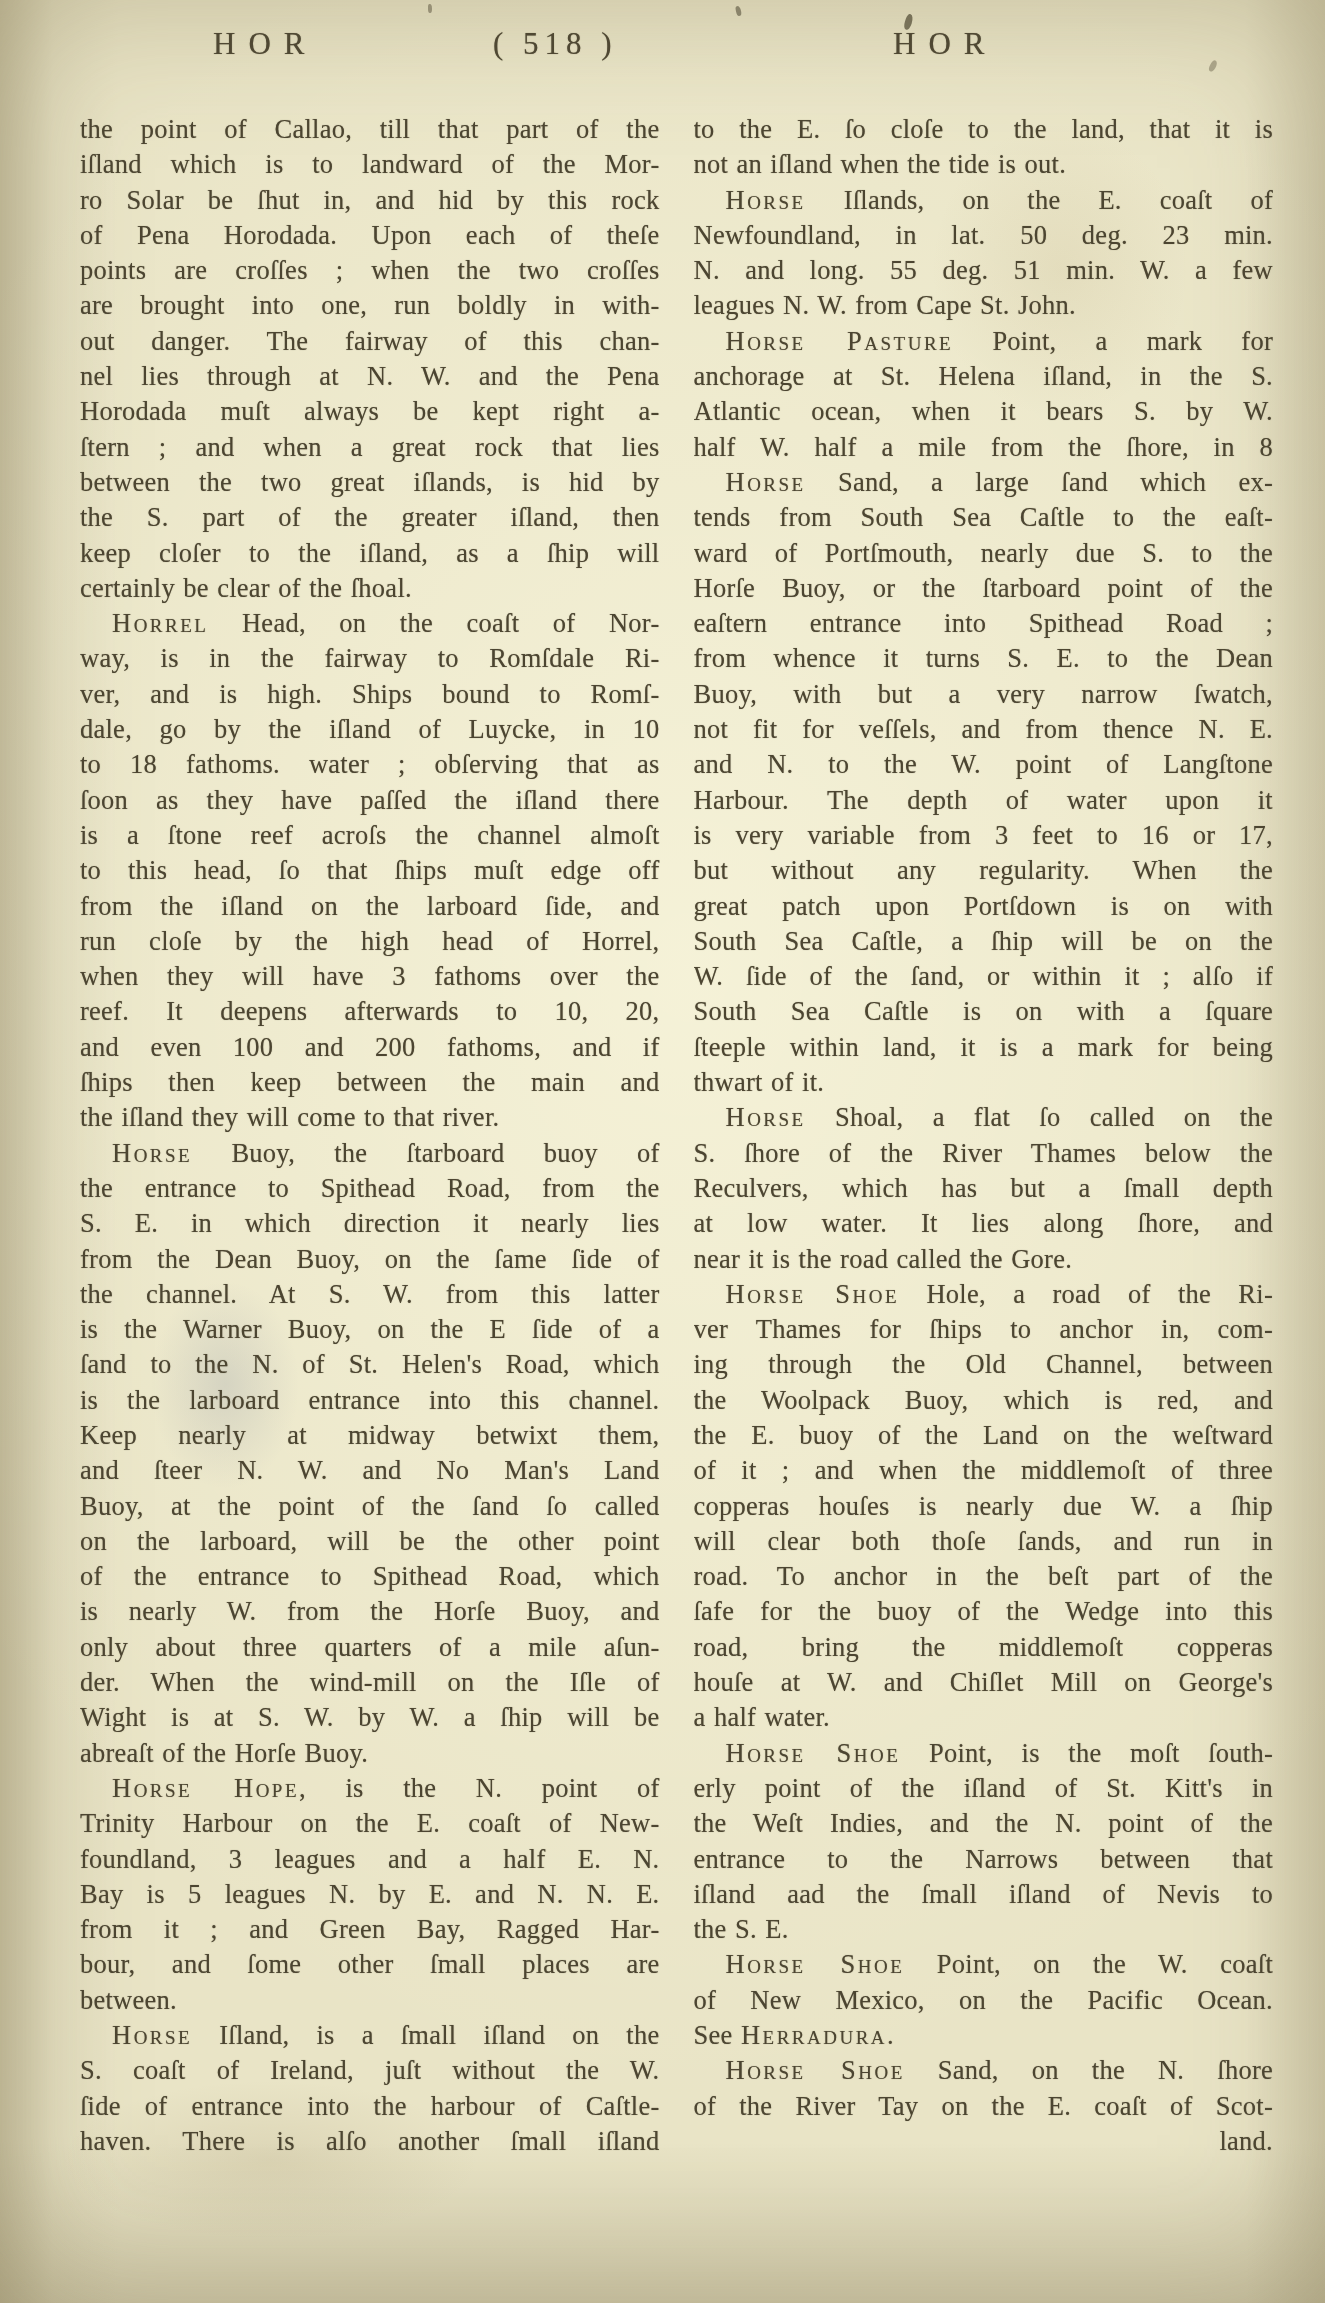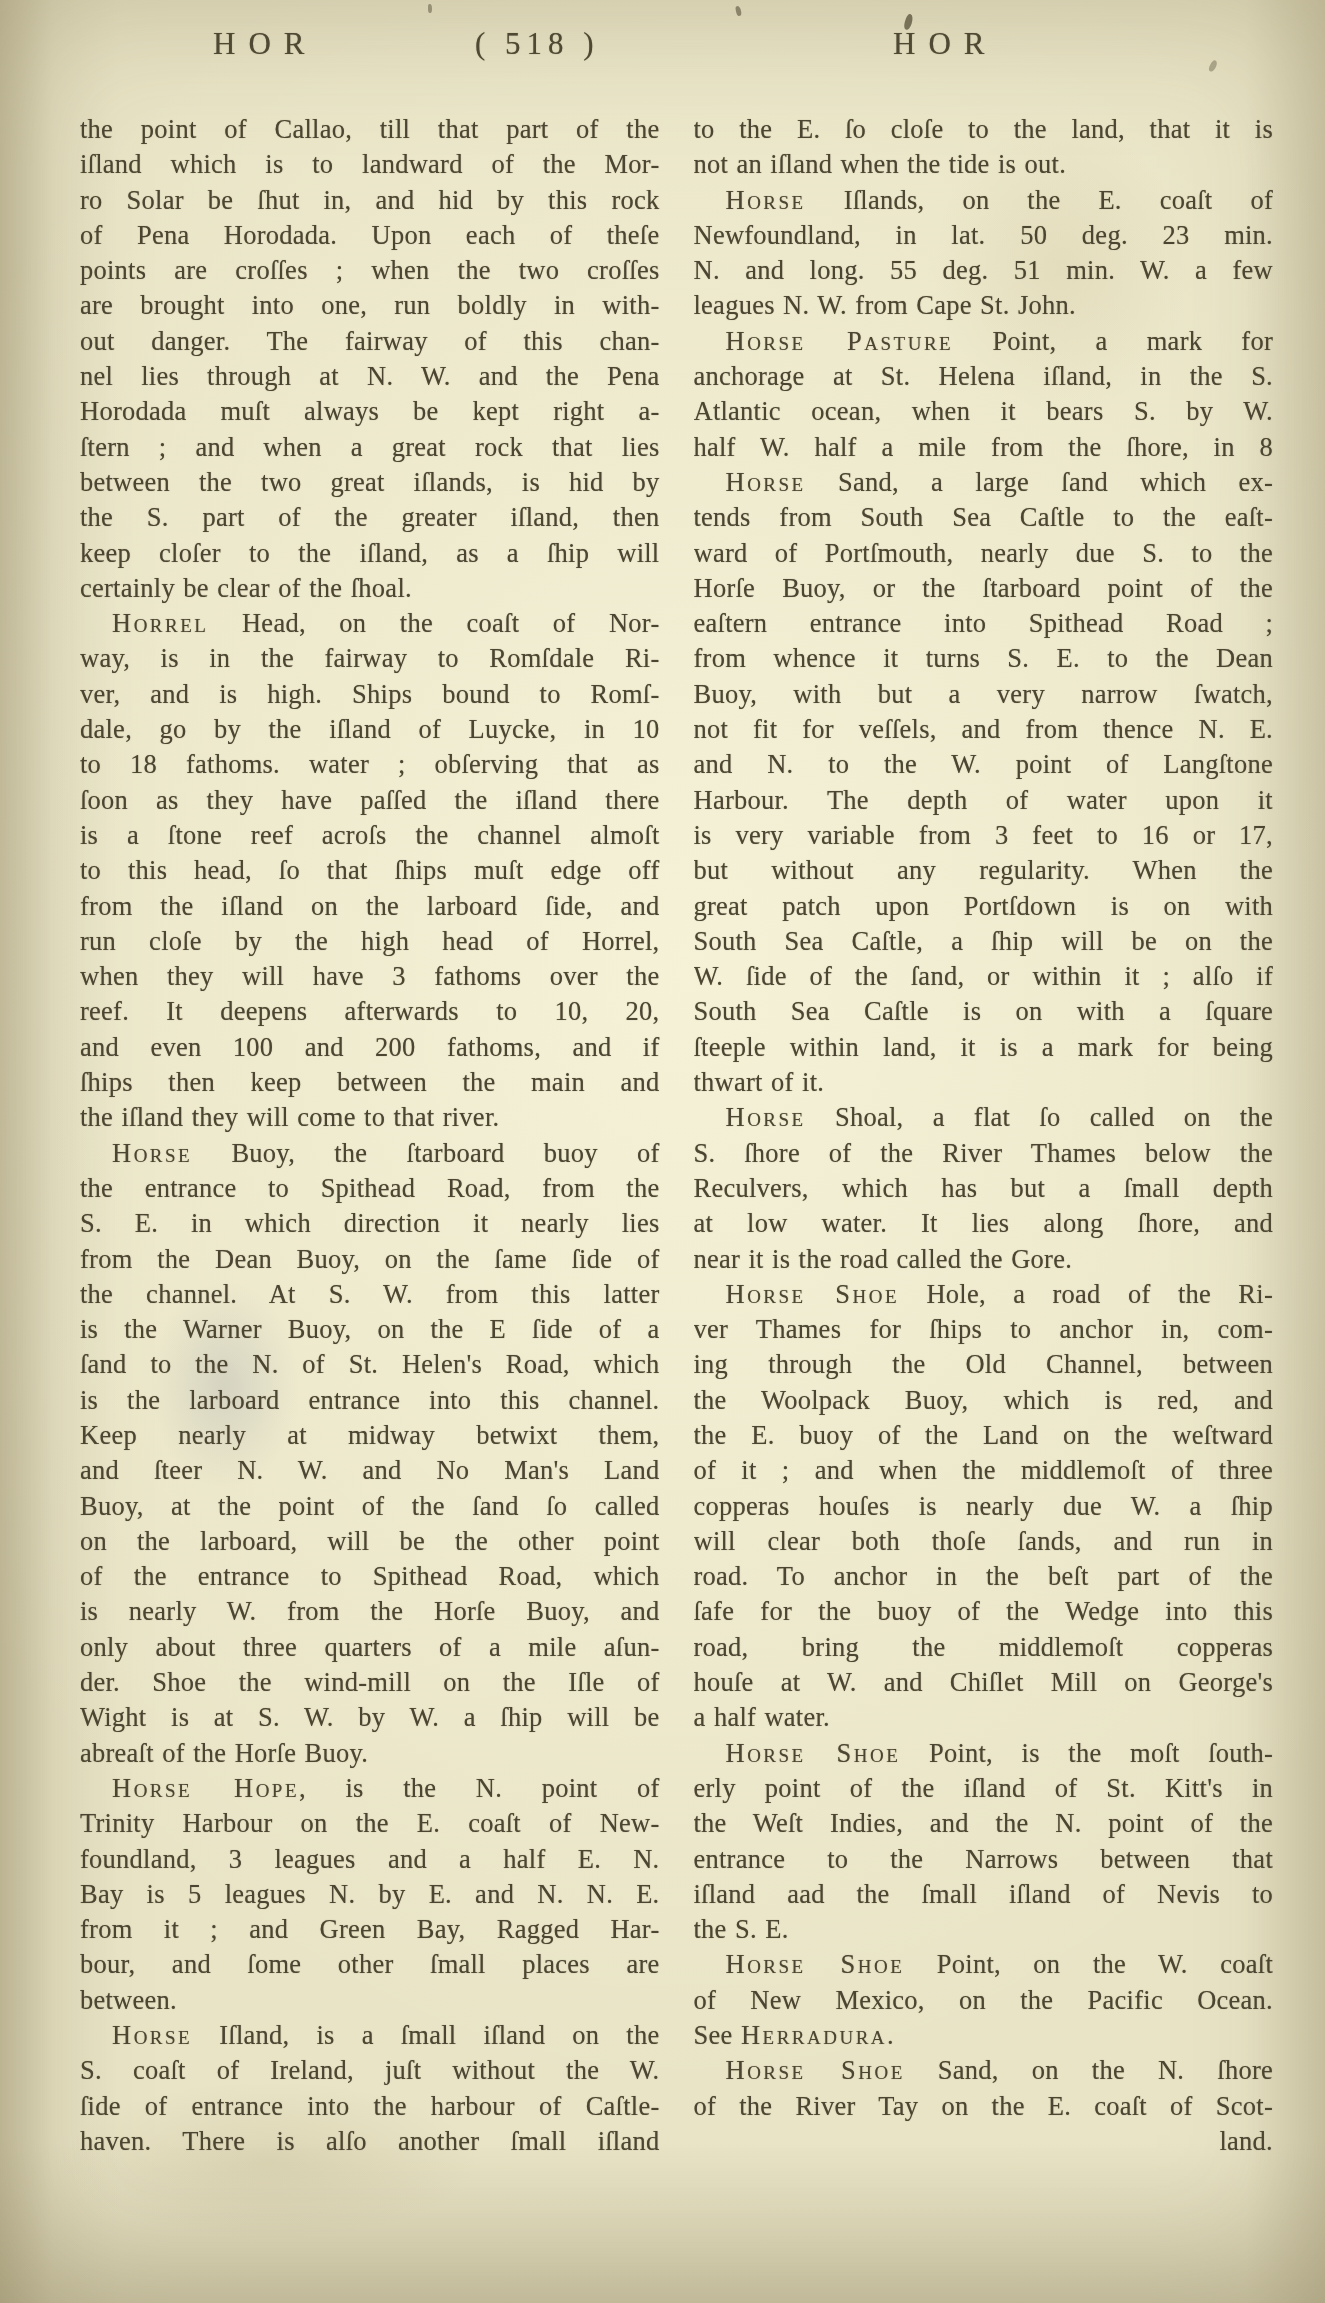--- a/index.html
+++ b/index.html
@@ -48,21 +48,21 @@
 
   .header { position: absolute; top: 26px; left: 0; width: 100%; height: 60px; }
   .header span {
     position: absolute;
     font-size: 31px;
     letter-spacing: 13px;
     color: #4f4833;
     text-shadow: 0 0 1px rgba(79,72,51,0.55);
   }
   .header .h-left   { left: 213px; }
-  .header .h-center { left: 475px; letter-spacing: 6px; }
+  .header .h-center { left: 493px; letter-spacing: 6px; }
   .header .h-right  { left: 893px; }
 
   .columns {
     position: absolute;
     top: 112px;
     left: 80px;
     width: 1193px;
     display: flex;
     gap: 34px;
   }
@@ -142,21 +142,21 @@
         <div class="line">is the Warner Buoy, on the E ſide of a</div>
         <div class="line">ſand to the N. of St. Helen's Road, which</div>
         <div class="line">is the larboard entrance into this channel.</div>
         <div class="line">Keep nearly at midway betwixt them,</div>
         <div class="line">and ſteer N. W. and No Man's Land</div>
         <div class="line">Buoy, at the point of the ſand ſo called</div>
         <div class="line">on the larboard, will be the other point</div>
         <div class="line">of the entrance to Spithead Road, which</div>
         <div class="line">is nearly W. from the Horſe Buoy, and</div>
         <div class="line">only about three quarters of a mile aſun-</div>
-        <div class="line">der.  Shoe the wind-mill on the Iſle of</div>
+        <div class="line">der.  When the wind-mill on the Iſle of</div>
         <div class="line">Wight is at S. W. by W. a ſhip will be</div>
         <div class="line align-left">abreaſt of the Horſe Buoy.</div>
         <div class="line indent"><span class="headword">Horse Hope</span>, is the N. point of</div>
         <div class="line">Trinity Harbour on the E. coaſt of New-</div>
         <div class="line">foundland, 3 leagues and a half E. N.</div>
         <div class="line">Bay is 5 leagues N. by E. and N. N. E.</div>
         <div class="line">from it ; and Green Bay, Ragged Har-</div>
         <div class="line">bour, and ſome other ſmall places are</div>
         <div class="line align-left">between.</div>
         <div class="line indent"><span class="headword">Horse</span> Iſland, is a ſmall iſland on the</div>

